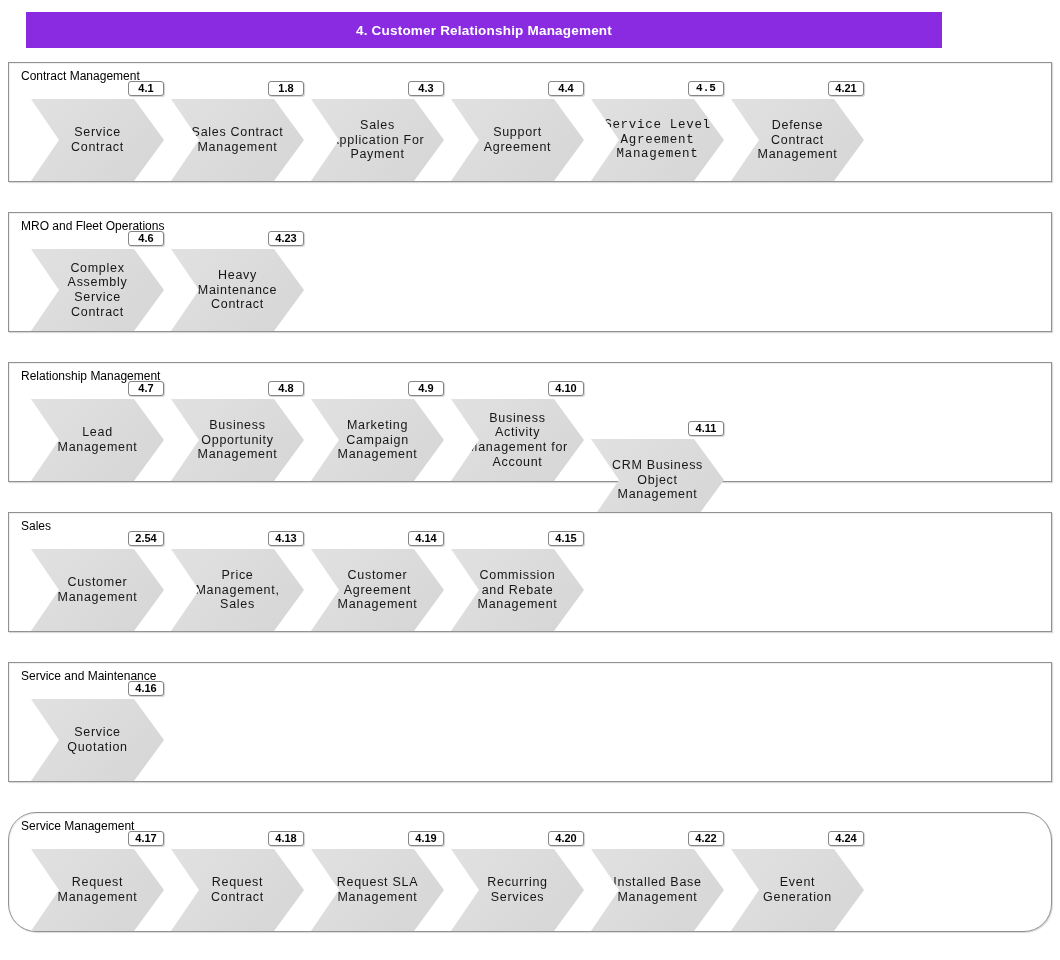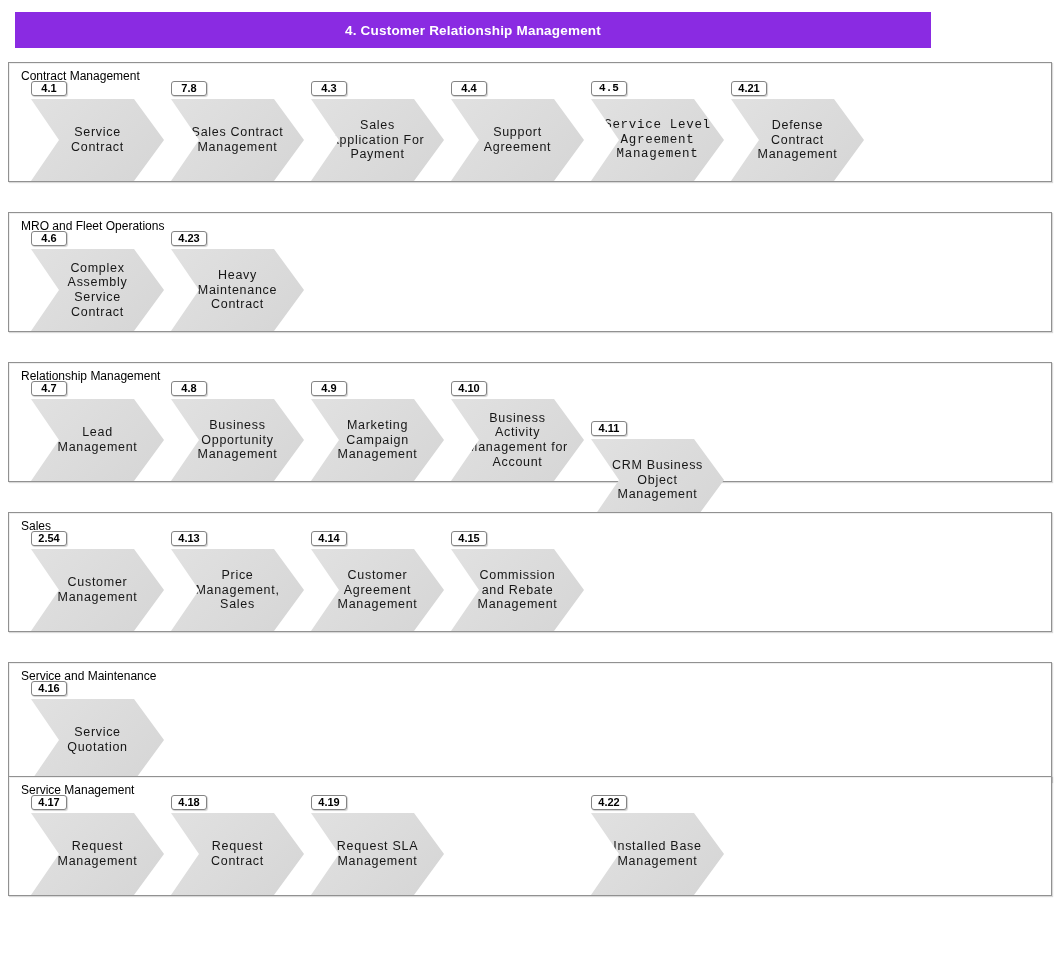--- a/index.html
+++ b/index.html
@@ -11,21 +11,21 @@
   #stage {
     position: relative;
     width: 1060px;
     height: 960px;
     background: #ffffff;
     overflow: hidden;
   }
   
   .titlebar {
     position: absolute;
-    left: 15px; top: 12px;
+    left: 26px; top: 12px;
     width: 916px; height: 36px;
     background: var(--header-bg, #8a2be2);
     display: flex; align-items: center; justify-content: center;
   }
   .titlebar span {
     color: #ffffff;
     font-size: 13.5px;
     font-weight: bold;
     letter-spacing: 0.2px;
   }
@@ -51,21 +51,21 @@
   .proc {
     position: absolute;
     top: 18px;
     width: 133px;
     height: 102px;
     cursor: pointer;
   }
   .badge-row {
     height: 17px;
     display: flex;
-    justify-content: flex-start;
+    justify-content: flex-end;
     align-items: flex-start;
   }
   .badge {
     display: inline-block;
     background: #ffffff;
     border: 1px solid #848484;
     border-radius: 3px;
     box-shadow: 1px 1px 1px rgba(0,0,0,0.18);
     font-size: 11px;
     font-weight: bold;
@@ -112,21 +112,21 @@
           <div class="badge-row">
             <span class="badge">4.1</span>
           </div>
           <div class="chevron">
             <div class="proc-label">Service
 Contract</div>
           </div>
         </div>
         <div class="proc" style="left: 162px;">
           <div class="badge-row">
-            <span class="badge">7.8</span>
+            <span class="badge">1.8</span>
           </div>
           <div class="chevron">
             <div class="proc-label">Sales Contract
 Management</div>
           </div>
         </div>
         <div class="proc" style="left: 302px;">
           <div class="badge-row">
             <span class="badge">4.3</span>
           </div>
@@ -290,21 +290,21 @@
         <div class="proc" style="left: 22px;">
           <div class="badge-row">
             <span class="badge">4.16</span>
           </div>
           <div class="chevron">
             <div class="proc-label">Service
 Quotation</div>
           </div>
         </div>
       </div>
-      <div class="band" style="top: 776px;">
+      <div class="band" style="top: 812px; border-radius: 28px;">
         <div class="band-label">Service Management</div>
         <div class="proc" style="left: 22px;">
           <div class="badge-row">
             <span class="badge">4.17</span>
           </div>
           <div class="chevron">
             <div class="proc-label">Request
 Management</div>
           </div>
         </div>
@@ -319,24 +319,42 @@
         </div>
         <div class="proc" style="left: 302px;">
           <div class="badge-row">
             <span class="badge">4.19</span>
           </div>
           <div class="chevron">
             <div class="proc-label">Request SLA
 Management</div>
           </div>
         </div>
+        <div class="proc" style="left: 442px;">
+          <div class="badge-row">
+            <span class="badge">4.20</span>
+          </div>
+          <div class="chevron">
+            <div class="proc-label">Recurring
+Services</div>
+          </div>
+        </div>
         <div class="proc" style="left: 582px;">
           <div class="badge-row">
             <span class="badge">4.22</span>
           </div>
           <div class="chevron">
             <div class="proc-label">Installed Base
 Management</div>
+          </div>
+        </div>
+        <div class="proc" style="left: 722px;">
+          <div class="badge-row">
+            <span class="badge">4.24</span>
+          </div>
+          <div class="chevron">
+            <div class="proc-label">Event
+Generation</div>
           </div>
         </div>
       </div>
     </div>
 </div>
 
 </body></html>

